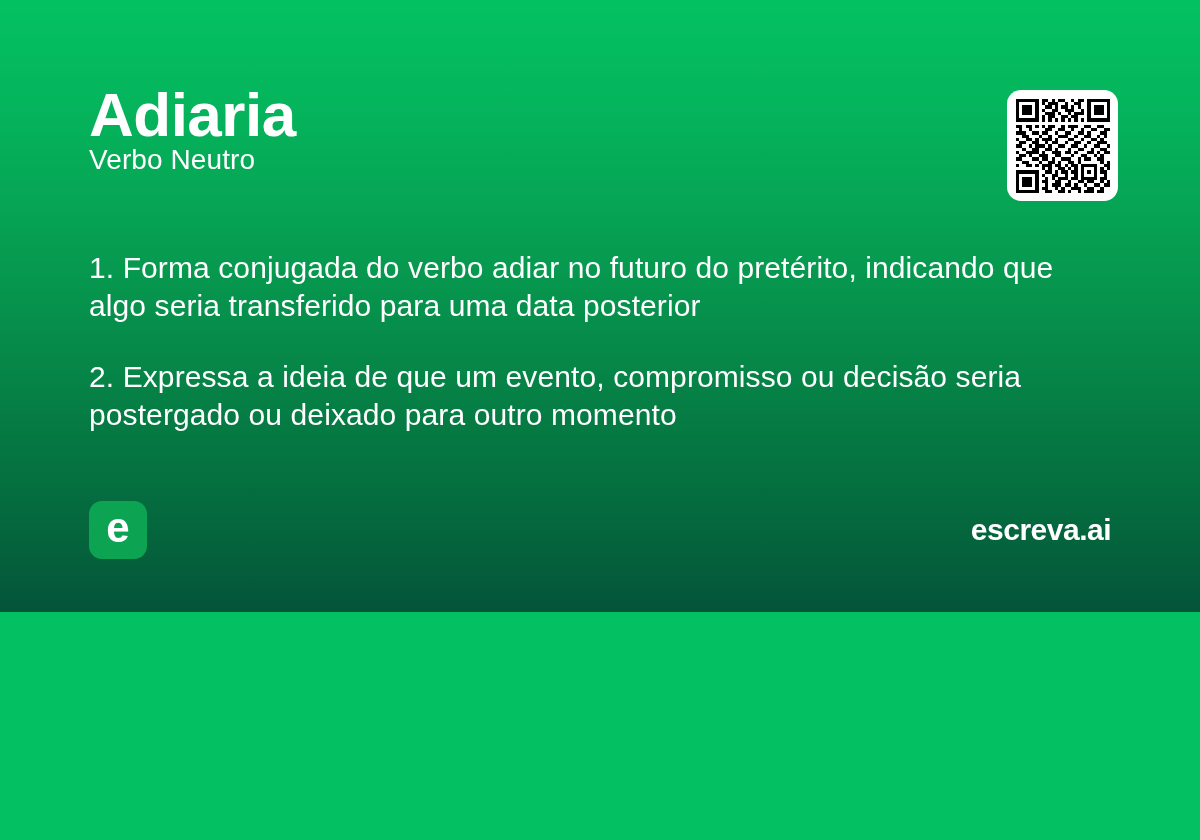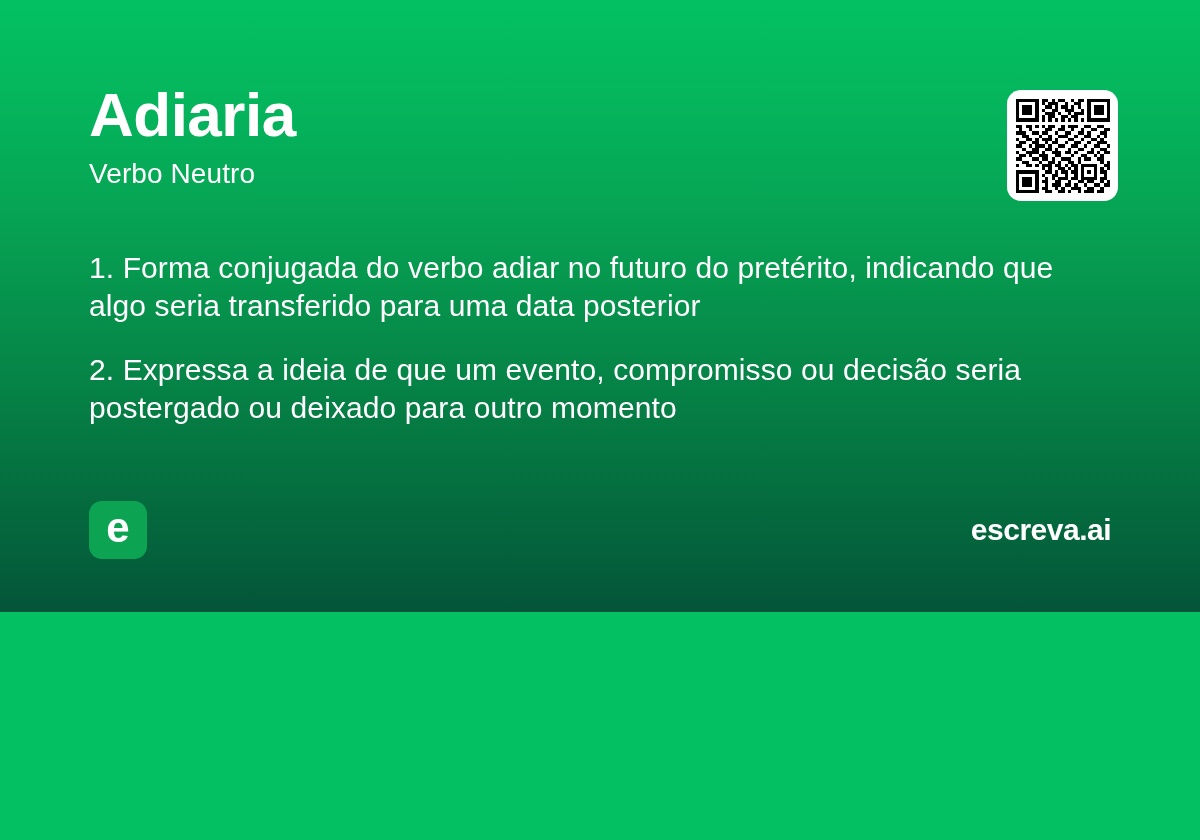--- a/index.html
+++ b/index.html
@@ -41,21 +41,21 @@
 
   .word-title {
     font-size: 62px;
     font-weight: 700;
     line-height: 1.0;
     color: #ffffff;
     letter-spacing: -0.5px;
   }
 
   .word-class {
-    margin-top: 14px;
+    margin-top: 0;
     font-size: 28px;
     font-weight: 400;
     line-height: 1.0;
     color: #ffffff;
     letter-spacing: 0.1px;
   }
 
   
   .qr-wrap {
     position: absolute;
@@ -86,21 +86,21 @@
   }
 
   .definition {
     font-size: 30px;
     font-weight: 400;
     line-height: 38px;
     color: #ffffff;
     letter-spacing: 0.1px;
   }
 
-  .definition + .definition { margin-top: 26px; }
+  .definition + .definition { margin-top: 33px; }
 
   
   .footer {
     position: absolute;
     left: 89px;
     right: 89px;
     bottom: 52px;
     height: 60px;
     display: flex;
     align-items: center;

